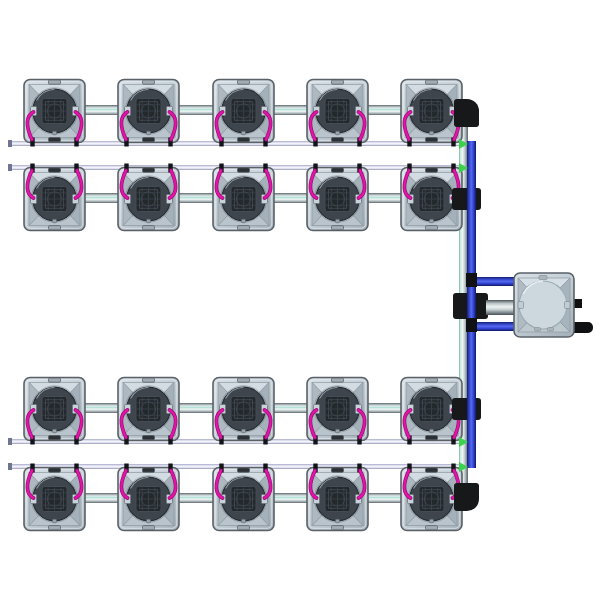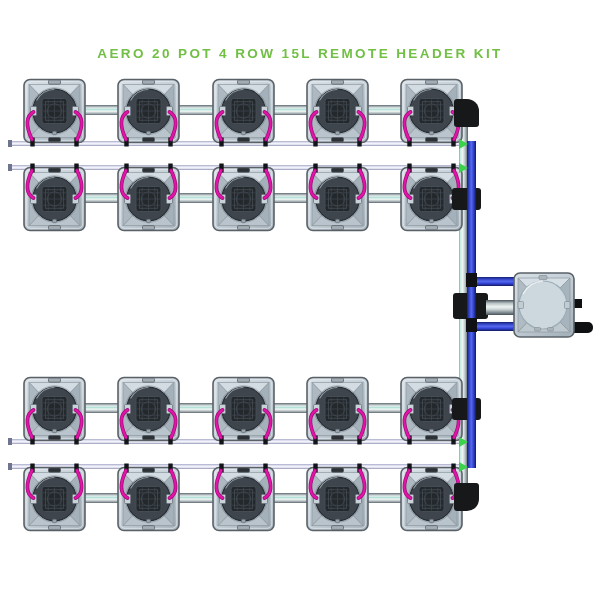--- a/index.html
+++ b/index.html
@@ -64,21 +64,20 @@
     <linearGradient id="gPot" x1="0" y1="0" x2="0.8" y2="1">
       <stop offset="0" stop-color="#d9e1e7"></stop>
         <stop offset="0.5" stop-color="#c3ced6"></stop>
         <stop offset="1" stop-color="#a7b3bc"></stop>
     </linearGradient>
   </defs>
 </svg>
 
 <div id="diagram">
 
-  <div class="kit-title" style="color: rgb(114, 191, 69);">AERO 20 POT 4 ROW 15L REMOTE HEADER KIT</div>
 
   <div class="v-silver"></div>
   <div class="fitting elbow-top"></div>
   <div class="fitting elbow-bottom"></div>
   <div class="fitting tee-row2"></div>
   <div class="fitting tee-row3"></div>
   <div class="fitting tee-tank"></div>
   <div class="v-blue"></div>
   <div class="h-blue h-blue-1"></div>
   <div class="h-blue h-blue-2"></div>

